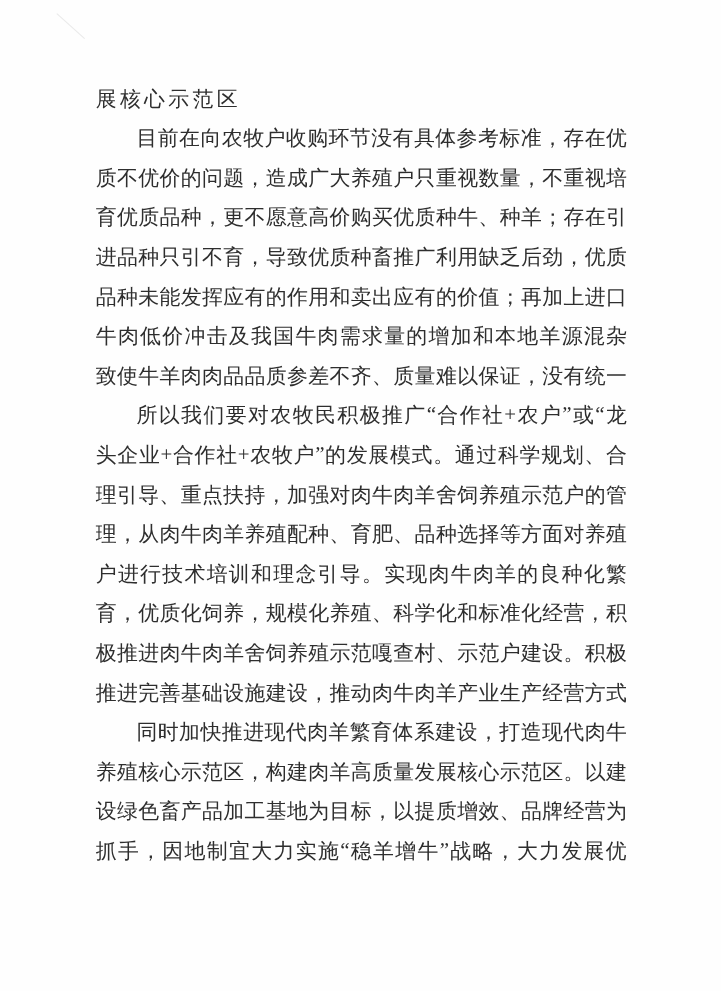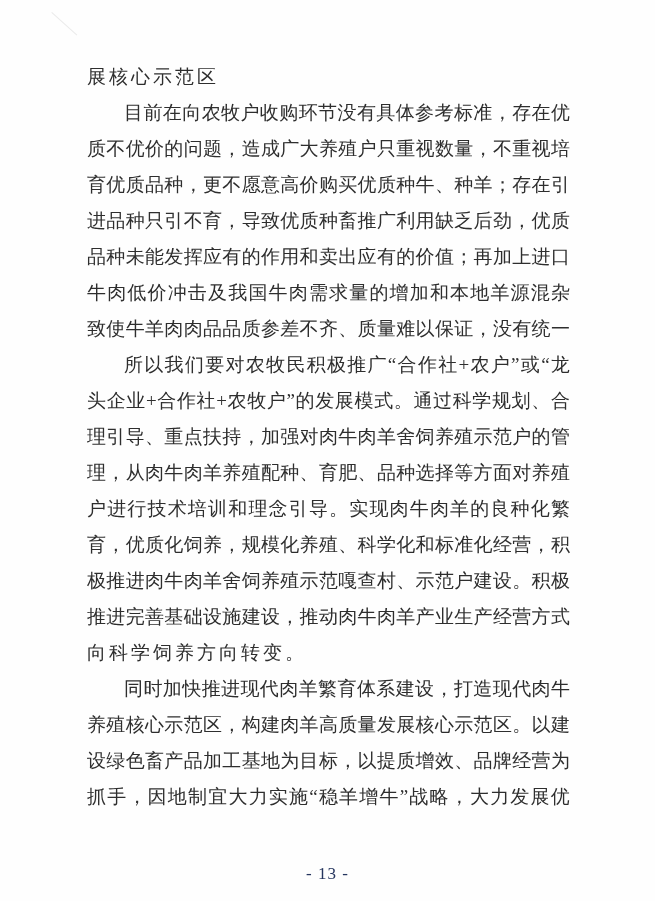--- a/index.html
+++ b/index.html
@@ -25,21 +25,21 @@
     top: 12px;
     width: 34px;
     height: 1px;
     background: rgba(60,60,60,0.10);
     transform: rotate(42deg);
     transform-origin: left top;
   }
   .text-body {
     position: absolute;
     left: 87px;
-    top: 59px;
+    top: 72px;
     width: 483px;
     color: #2e2e2e;
     font-size: 19px;
   }
   .line {
     height: 36px;
     display: flex;
     align-items: center;
     letter-spacing: 3px;
     white-space: pre;
@@ -77,20 +77,18 @@
       <div class="line just"><span>牛</span><span>肉</span><span>低</span><span>价</span><span>冲</span><span>击</span><span>及</span><span>我</span><span>国</span><span>牛</span><span>肉</span><span>需</span><span>求</span><span>量</span><span>的</span><span>增</span><span>加</span><span>和</span><span>本</span><span>地</span><span>羊</span><span>源</span><span>混</span><span>杂</span></div>
       <div class="line just"><span>致</span><span>使</span><span>牛</span><span>羊</span><span>肉</span><span>肉</span><span>品</span><span>品</span><span>质</span><span>参</span><span>差</span><span>不</span><span>齐</span><span>、</span><span>质</span><span>量</span><span>难</span><span>以</span><span>保</span><span>证</span><span>，</span><span>没</span><span>有</span><span>统</span><span>一</span></div>
       <div class="line just indent"><span>所</span><span>以</span><span>我</span><span>们</span><span>要</span><span>对</span><span>农</span><span>牧</span><span>民</span><span>积</span><span>极</span><span>推</span><span>广</span><span>“</span><span>合</span><span>作</span><span>社</span><span>+</span><span>农</span><span>户</span><span>”</span><span>或</span><span>“</span><span>龙</span></div>
       <div class="line just"><span>头</span><span>企</span><span>业</span><span>+</span><span>合</span><span>作</span><span>社</span><span>+</span><span>农</span><span>牧</span><span>户</span><span>”</span><span>的</span><span>发</span><span>展</span><span>模</span><span>式</span><span>。</span><span>通</span><span>过</span><span>科</span><span>学</span><span>规</span><span>划</span><span>、</span><span>合</span></div>
       <div class="line just"><span>理</span><span>引</span><span>导</span><span>、</span><span>重</span><span>点</span><span>扶</span><span>持</span><span>，</span><span>加</span><span>强</span><span>对</span><span>肉</span><span>牛</span><span>肉</span><span>羊</span><span>舍</span><span>饲</span><span>养</span><span>殖</span><span>示</span><span>范</span><span>户</span><span>的</span><span>管</span></div>
       <div class="line just"><span>理</span><span>，</span><span>从</span><span>肉</span><span>牛</span><span>肉</span><span>羊</span><span>养</span><span>殖</span><span>配</span><span>种</span><span>、</span><span>育</span><span>肥</span><span>、</span><span>品</span><span>种</span><span>选</span><span>择</span><span>等</span><span>方</span><span>面</span><span>对</span><span>养</span><span>殖</span></div>
       <div class="line just"><span>户</span><span>进</span><span>行</span><span>技</span><span>术</span><span>培</span><span>训</span><span>和</span><span>理</span><span>念</span><span>引</span><span>导</span><span>。</span><span>实</span><span>现</span><span>肉</span><span>牛</span><span>肉</span><span>羊</span><span>的</span><span>良</span><span>种</span><span>化</span><span>繁</span></div>
       <div class="line just"><span>育</span><span>，</span><span>优</span><span>质</span><span>化</span><span>饲</span><span>养</span><span>，</span><span>规</span><span>模</span><span>化</span><span>养</span><span>殖</span><span>、</span><span>科</span><span>学</span><span>化</span><span>和</span><span>标</span><span>准</span><span>化</span><span>经</span><span>营</span><span>，</span><span>积</span></div>
       <div class="line just"><span>极</span><span>推</span><span>进</span><span>肉</span><span>牛</span><span>肉</span><span>羊</span><span>舍</span><span>饲</span><span>养</span><span>殖</span><span>示</span><span>范</span><span>嘎</span><span>查</span><span>村</span><span>、</span><span>示</span><span>范</span><span>户</span><span>建</span><span>设</span><span>。</span><span>积</span><span>极</span></div>
       <div class="line just"><span>推</span><span>进</span><span>完</span><span>善</span><span>基</span><span>础</span><span>设</span><span>施</span><span>建</span><span>设</span><span>，</span><span>推</span><span>动</span><span>肉</span><span>牛</span><span>肉</span><span>羊</span><span>产</span><span>业</span><span>生</span><span>产</span><span>经</span><span>营</span><span>方</span><span>式</span></div>
-      <div class="line">向科学饲养方向转变。</div>
       <div class="line just indent"><span>同</span><span>时</span><span>加</span><span>快</span><span>推</span><span>进</span><span>现</span><span>代</span><span>肉</span><span>羊</span><span>繁</span><span>育</span><span>体</span><span>系</span><span>建</span><span>设</span><span>，</span><span>打</span><span>造</span><span>现</span><span>代</span><span>肉</span><span>牛</span></div>
       <div class="line just"><span>养</span><span>殖</span><span>核</span><span>心</span><span>示</span><span>范</span><span>区</span><span>，</span><span>构</span><span>建</span><span>肉</span><span>羊</span><span>高</span><span>质</span><span>量</span><span>发</span><span>展</span><span>核</span><span>心</span><span>示</span><span>范</span><span>区</span><span>。</span><span>以</span><span>建</span></div>
       <div class="line just"><span>设</span><span>绿</span><span>色</span><span>畜</span><span>产</span><span>品</span><span>加</span><span>工</span><span>基</span><span>地</span><span>为</span><span>目</span><span>标</span><span>，</span><span>以</span><span>提</span><span>质</span><span>增</span><span>效</span><span>、</span><span>品</span><span>牌</span><span>经</span><span>营</span><span>为</span></div>
       <div class="line just"><span>抓</span><span>手</span><span>，</span><span>因</span><span>地</span><span>制</span><span>宜</span><span>大</span><span>力</span><span>实</span><span>施</span><span>“</span><span>稳</span><span>羊</span><span>增</span><span>牛</span><span>”</span><span>战</span><span>略</span><span>，</span><span>大</span><span>力</span><span>发</span><span>展</span><span>优</span></div>
     </div>
-  <div class="page-number">- 13 -</div>
 </div>
 
 </body></html>

